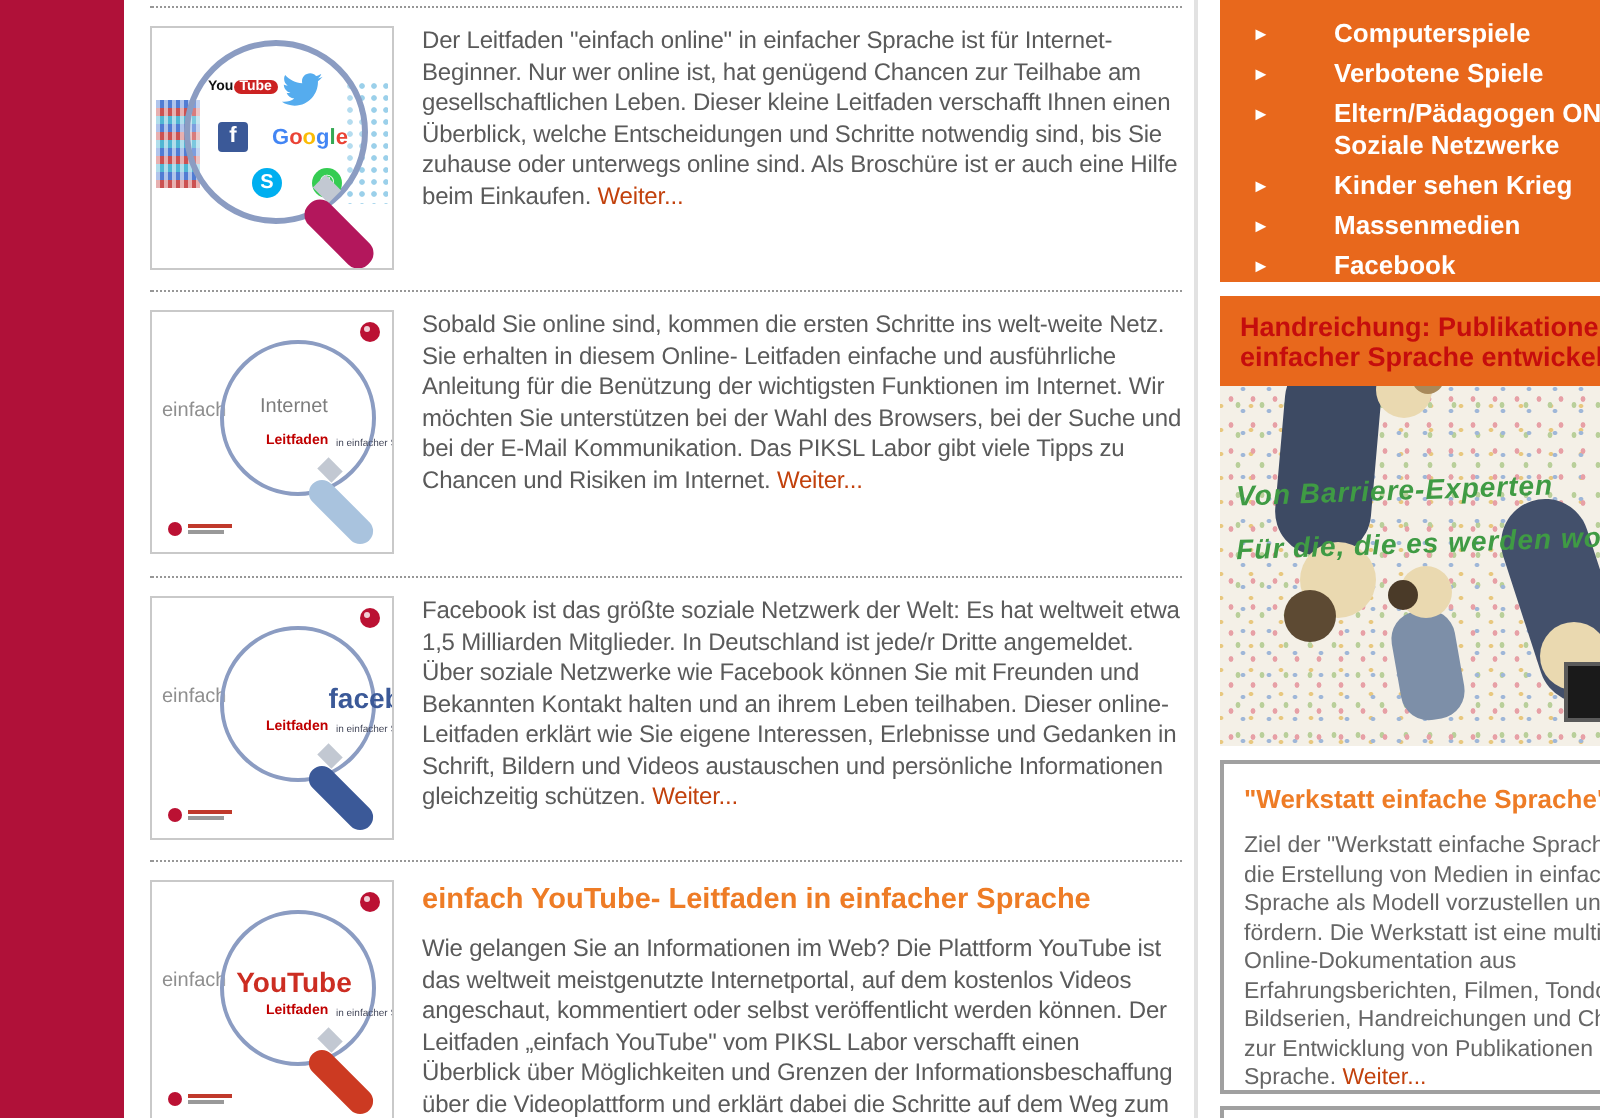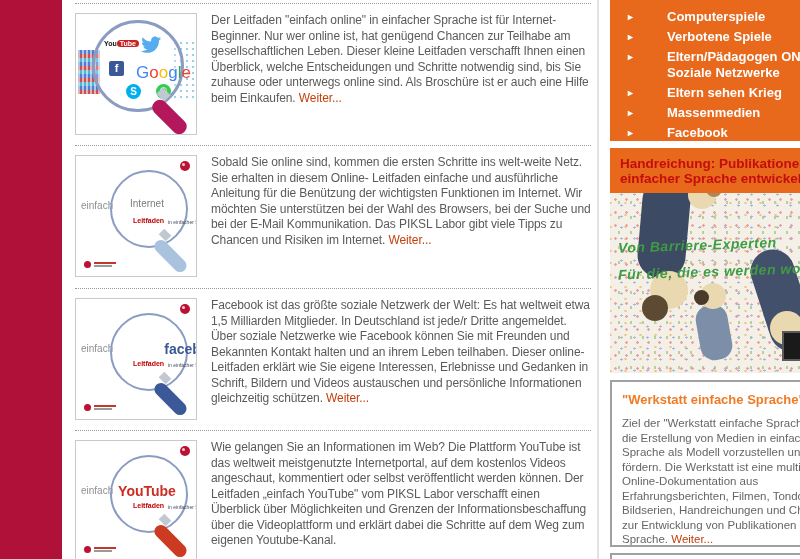--- a/index.html
+++ b/index.html
@@ -54,21 +54,21 @@
   .noise-left{position:absolute;left:2px;top:36px;width:22px;height:44px;opacity:.85;
     background-image:repeating-linear-gradient(90deg, rgba(255,255,255,.55) 0 2px, transparent 2px 4px),
       repeating-linear-gradient(0deg,#c23333 0 4px,#3366cc 4px 8px,#33aacc 8px 12px);}
   .noise-right{position:absolute;left:96px;top:26px;width:22px;height:62px;
     background-image:radial-gradient(#9bd0ea 1.2px, transparent 1.6px);background-size:6px 6px;}
   .yt-logo{position:absolute;left:28px;top:26px;font-size:7px;font-weight:bold;white-space:nowrap;}
   .yt-you{color:#111;}
   .yt-tube{background:#cc2222;color:#fff;border-radius:4px;padding:0 3px;}
   .tw-bird{position:absolute;left:64px;top:22px;width:22px;height:18px;}
   .fb-sq{position:absolute;left:33px;top:47px;width:15px;height:15px;background:#3b5998;border-radius:2px;color:#fff;font-weight:bold;font-size:11px;text-align:center;line-height:15px;}
-  .google-text{position:absolute;left:60px;top:49px;font-size:17px;font-weight:normal;letter-spacing:0;}
+  .google-text{position:absolute;left:60px;top:49px;font-size:11px;font-weight:bold;letter-spacing:0;}
   .google-text span:nth-child(1){color:#4285f4;}
   .google-text span:nth-child(2){color:#ea4335;}
   .google-text span:nth-child(3){color:#fbbc05;}
   .google-text span:nth-child(4){color:#4285f4;}
   .google-text span:nth-child(5){color:#34a853;}
   .google-text span:nth-child(6){color:#ea4335;}
   .sk-circle{position:absolute;left:50px;top:70px;width:15px;height:15px;background:#00aff0;border-radius:50%;color:#fff;font-weight:bold;font-size:10px;text-align:center;line-height:15px;}
   .wa-circle{position:absolute;left:80px;top:70px;width:15px;height:15px;background:#35cc52;border-radius:50%;color:#fff;font-size:9px;text-align:center;line-height:15px;}
 
   
@@ -184,20 +184,21 @@
           <span class="sub2">in einfacher Sprache</span>
           <div class="ferrule"></div>
           <div class="handle"></div>
           <div class="mini-logo">
               <span class="dot"></span>
               <span class="bar1"></span>
               <span class="bar2"></span>
             </div>
         </div>
         <div class="article-text">
+          <div class="article-title">einfach YouTube- Leitfaden in einfacher Sprache</div>
           <div class="article-body"><span>Wie gelangen Sie an Informationen im Web? Die Plattform YouTube ist das weltweit meistgenutzte Internetportal, auf dem kostenlos Videos angeschaut, kommentiert oder selbst veröffentlicht werden können. Der Leitfaden „einfach YouTube" vom PIKSL Labor verschafft einen Überblick über Möglichkeiten und Grenzen der Informationsbeschaffung über die Videoplattform und erklärt dabei die Schritte auf dem Weg zum eigenen Youtube-Kanal. </span></div>
         </div>
       </div>
     </div>
   </div>
 
   <div class="right-col">
     <div class="menu-box">
       <div class="menu-item">
           <span class="menu-bullet">►</span>
@@ -207,21 +208,21 @@
           <span class="menu-bullet">►</span>
           <span class="menu-label">Verbotene Spiele</span>
         </div>
       <div class="menu-item">
           <span class="menu-bullet">►</span>
           <span class="menu-label">Eltern/Pädagogen ONLINE:
 Soziale Netzwerke</span>
         </div>
       <div class="menu-item">
           <span class="menu-bullet">►</span>
-          <span class="menu-label">Eltern sehen Krieg</span>
+          <span class="menu-label">Kinder sehen Krieg</span>
         </div>
       <div class="menu-item">
           <span class="menu-bullet">►</span>
           <span class="menu-label">Massenmedien</span>
         </div>
       <div class="menu-item">
           <span class="menu-bullet">►</span>
           <span class="menu-label">Facebook</span>
         </div>
     </div>

